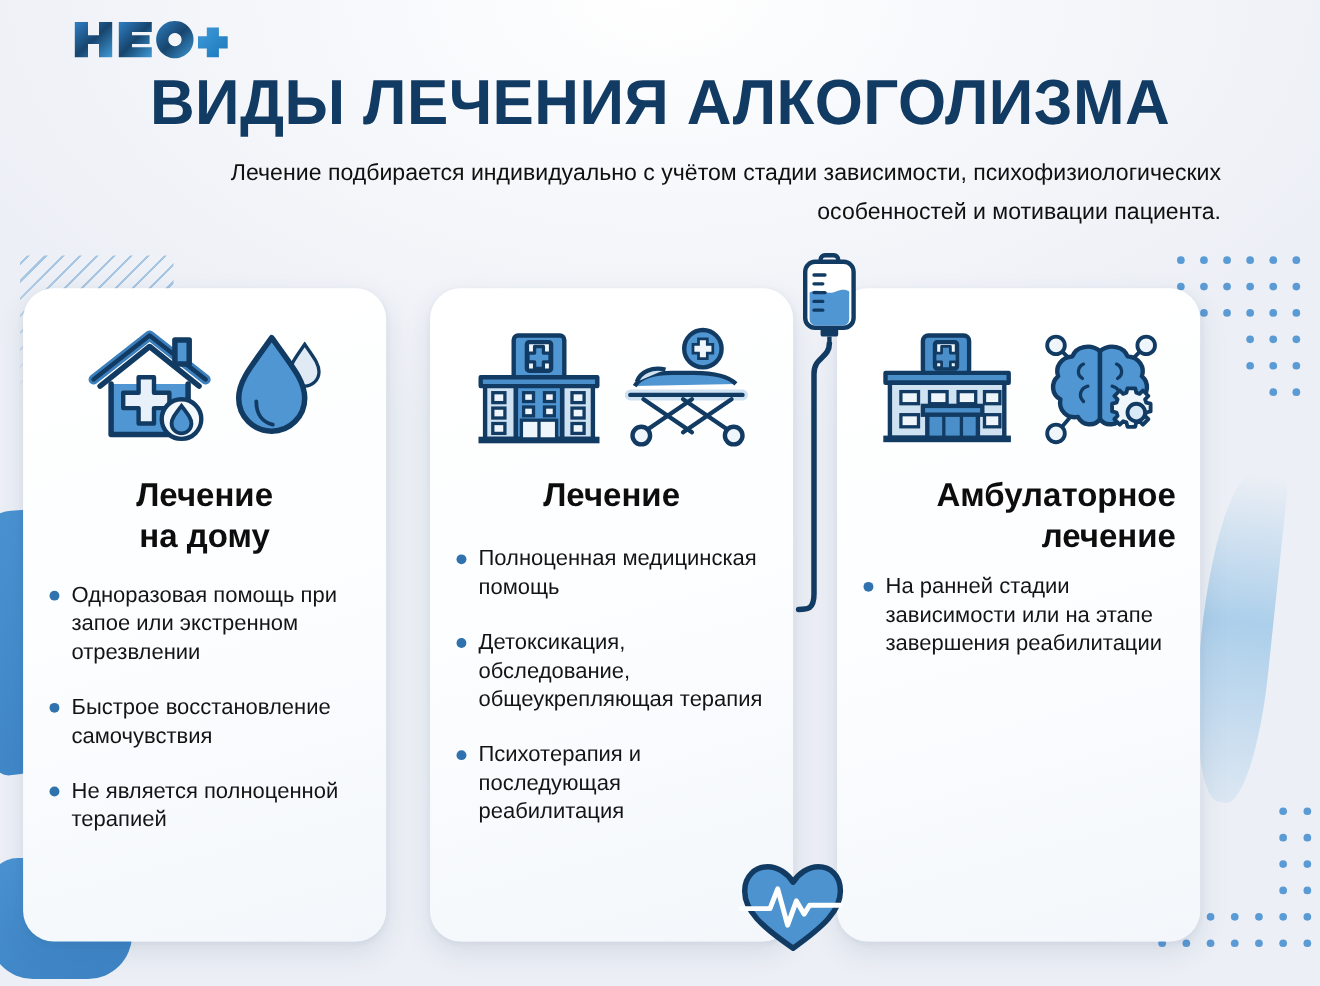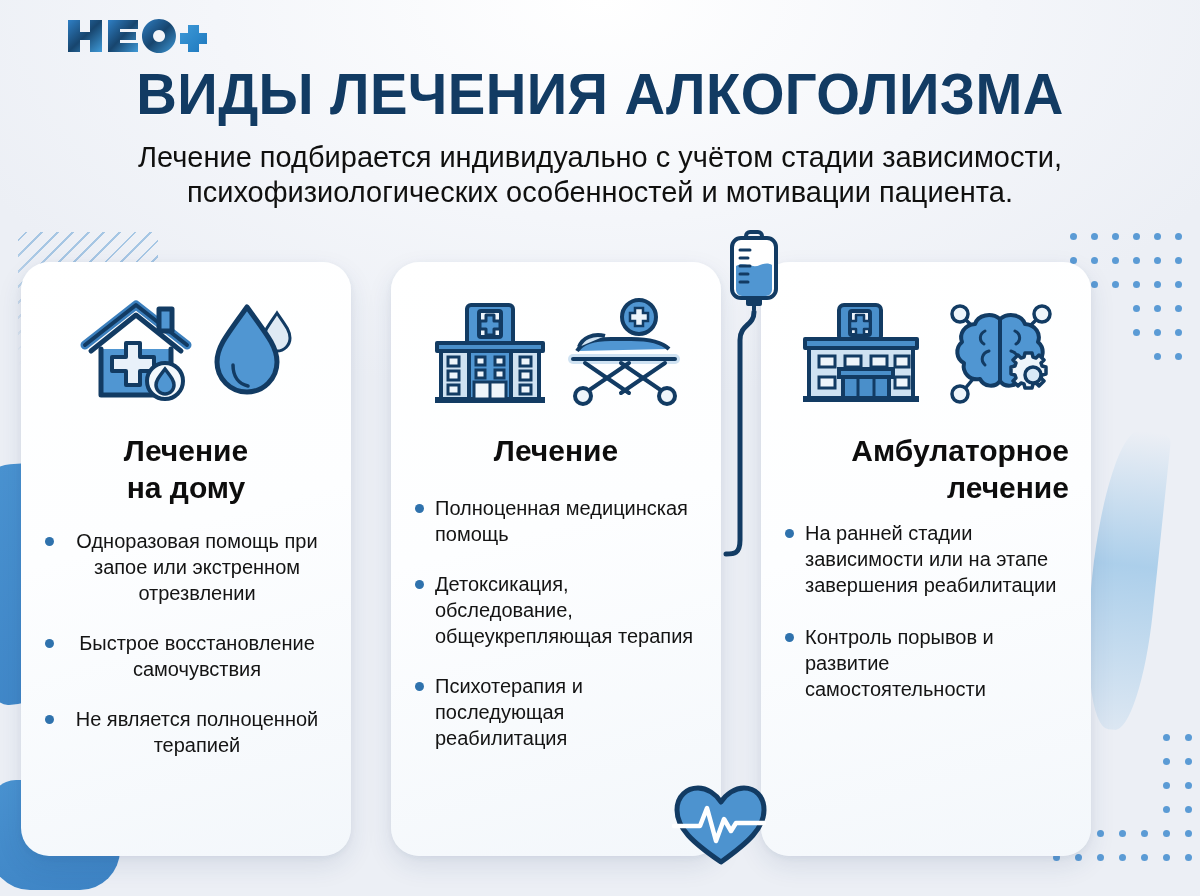--- a/index.html
+++ b/index.html
@@ -98,22 +98,22 @@
     transform: scaleX(0.97);
     white-space: nowrap;
     text-shadow: 0 1px 0 rgba(255,255,255,.6);
   }
 
   .page-subtitle {
     position: absolute;
     left: 50%; top: 140px;
     transform: translateX(-50%);
     width: 1020px;
-    text-align: center;
-    font-size: 29px;
+    text-align: right;
+    font-size: 21px;
     line-height: 35px;
     color: #10100f;
     font-weight: 400;
   }
 
   
   .cards {
     position: absolute;
     left: 0; top: 262px;
     width: 1112px;
@@ -172,21 +172,21 @@
   .bullets li::before {
     content: "";
     position: absolute;
     left: 2px; top: 9px;
     width: 9px; height: 9px;
     border-radius: 50%;
     background: #2f72ad;
   }
 
   .card.c1 .bullets { margin-top: 22px; }
-  .card.c1 .bullets li { margin-bottom: 24px; text-align: center; }
+  .card.c1 .bullets li { margin-bottom: 24px; }
   .card.c2 .bullets li { margin-bottom: 24px; }
   .card.c3 .bullets { margin-top: 14px; }
   .card.c3 .bullets li { margin-bottom: 26px; }
 
   
   .iv-drip {
     position: absolute;
     left: 718px; top: 228px;
     z-index: 5;
   }
@@ -421,21 +421,20 @@
             <circle cx="14" cy="14" r="8" fill="#d7e8f6" stroke="#123b63" stroke-width="3.5"></circle>
           </g>
         </svg>
       </div>
       <div class="card-title">
         <span>Амбулаторное</span><br>
         <span>лечение</span>
       </div>
       <ul class="bullets">
         <li>На ранней стадии зависимости или на этапе завершения реабилитации</li>
-        <li>Контроль порывов и развитие самостоятельности</li>
       </ul>
     </div>
 
   </div>
 
   <svg class="iv-drip" width="80" height="330" viewBox="0 0 80 330">
     <rect x="28" y="4" width="16" height="9" rx="4" fill="none" stroke="#123b63" stroke-width="4"></rect>
     <rect x="14" y="10" width="44" height="60" rx="9" fill="#ffffff" stroke="#123b63" stroke-width="4"></rect>
     <path d="M18 38 c8 -5 16 3 24 -1 c5 -2 9 -2 12 0 v25 a6 6 0 0 1 -6 6 H24 a6 6 0 0 1 -6 -6 Z" fill="#5096d2"></path>
     <g stroke="#123b63" stroke-width="3" stroke-linecap="round">

